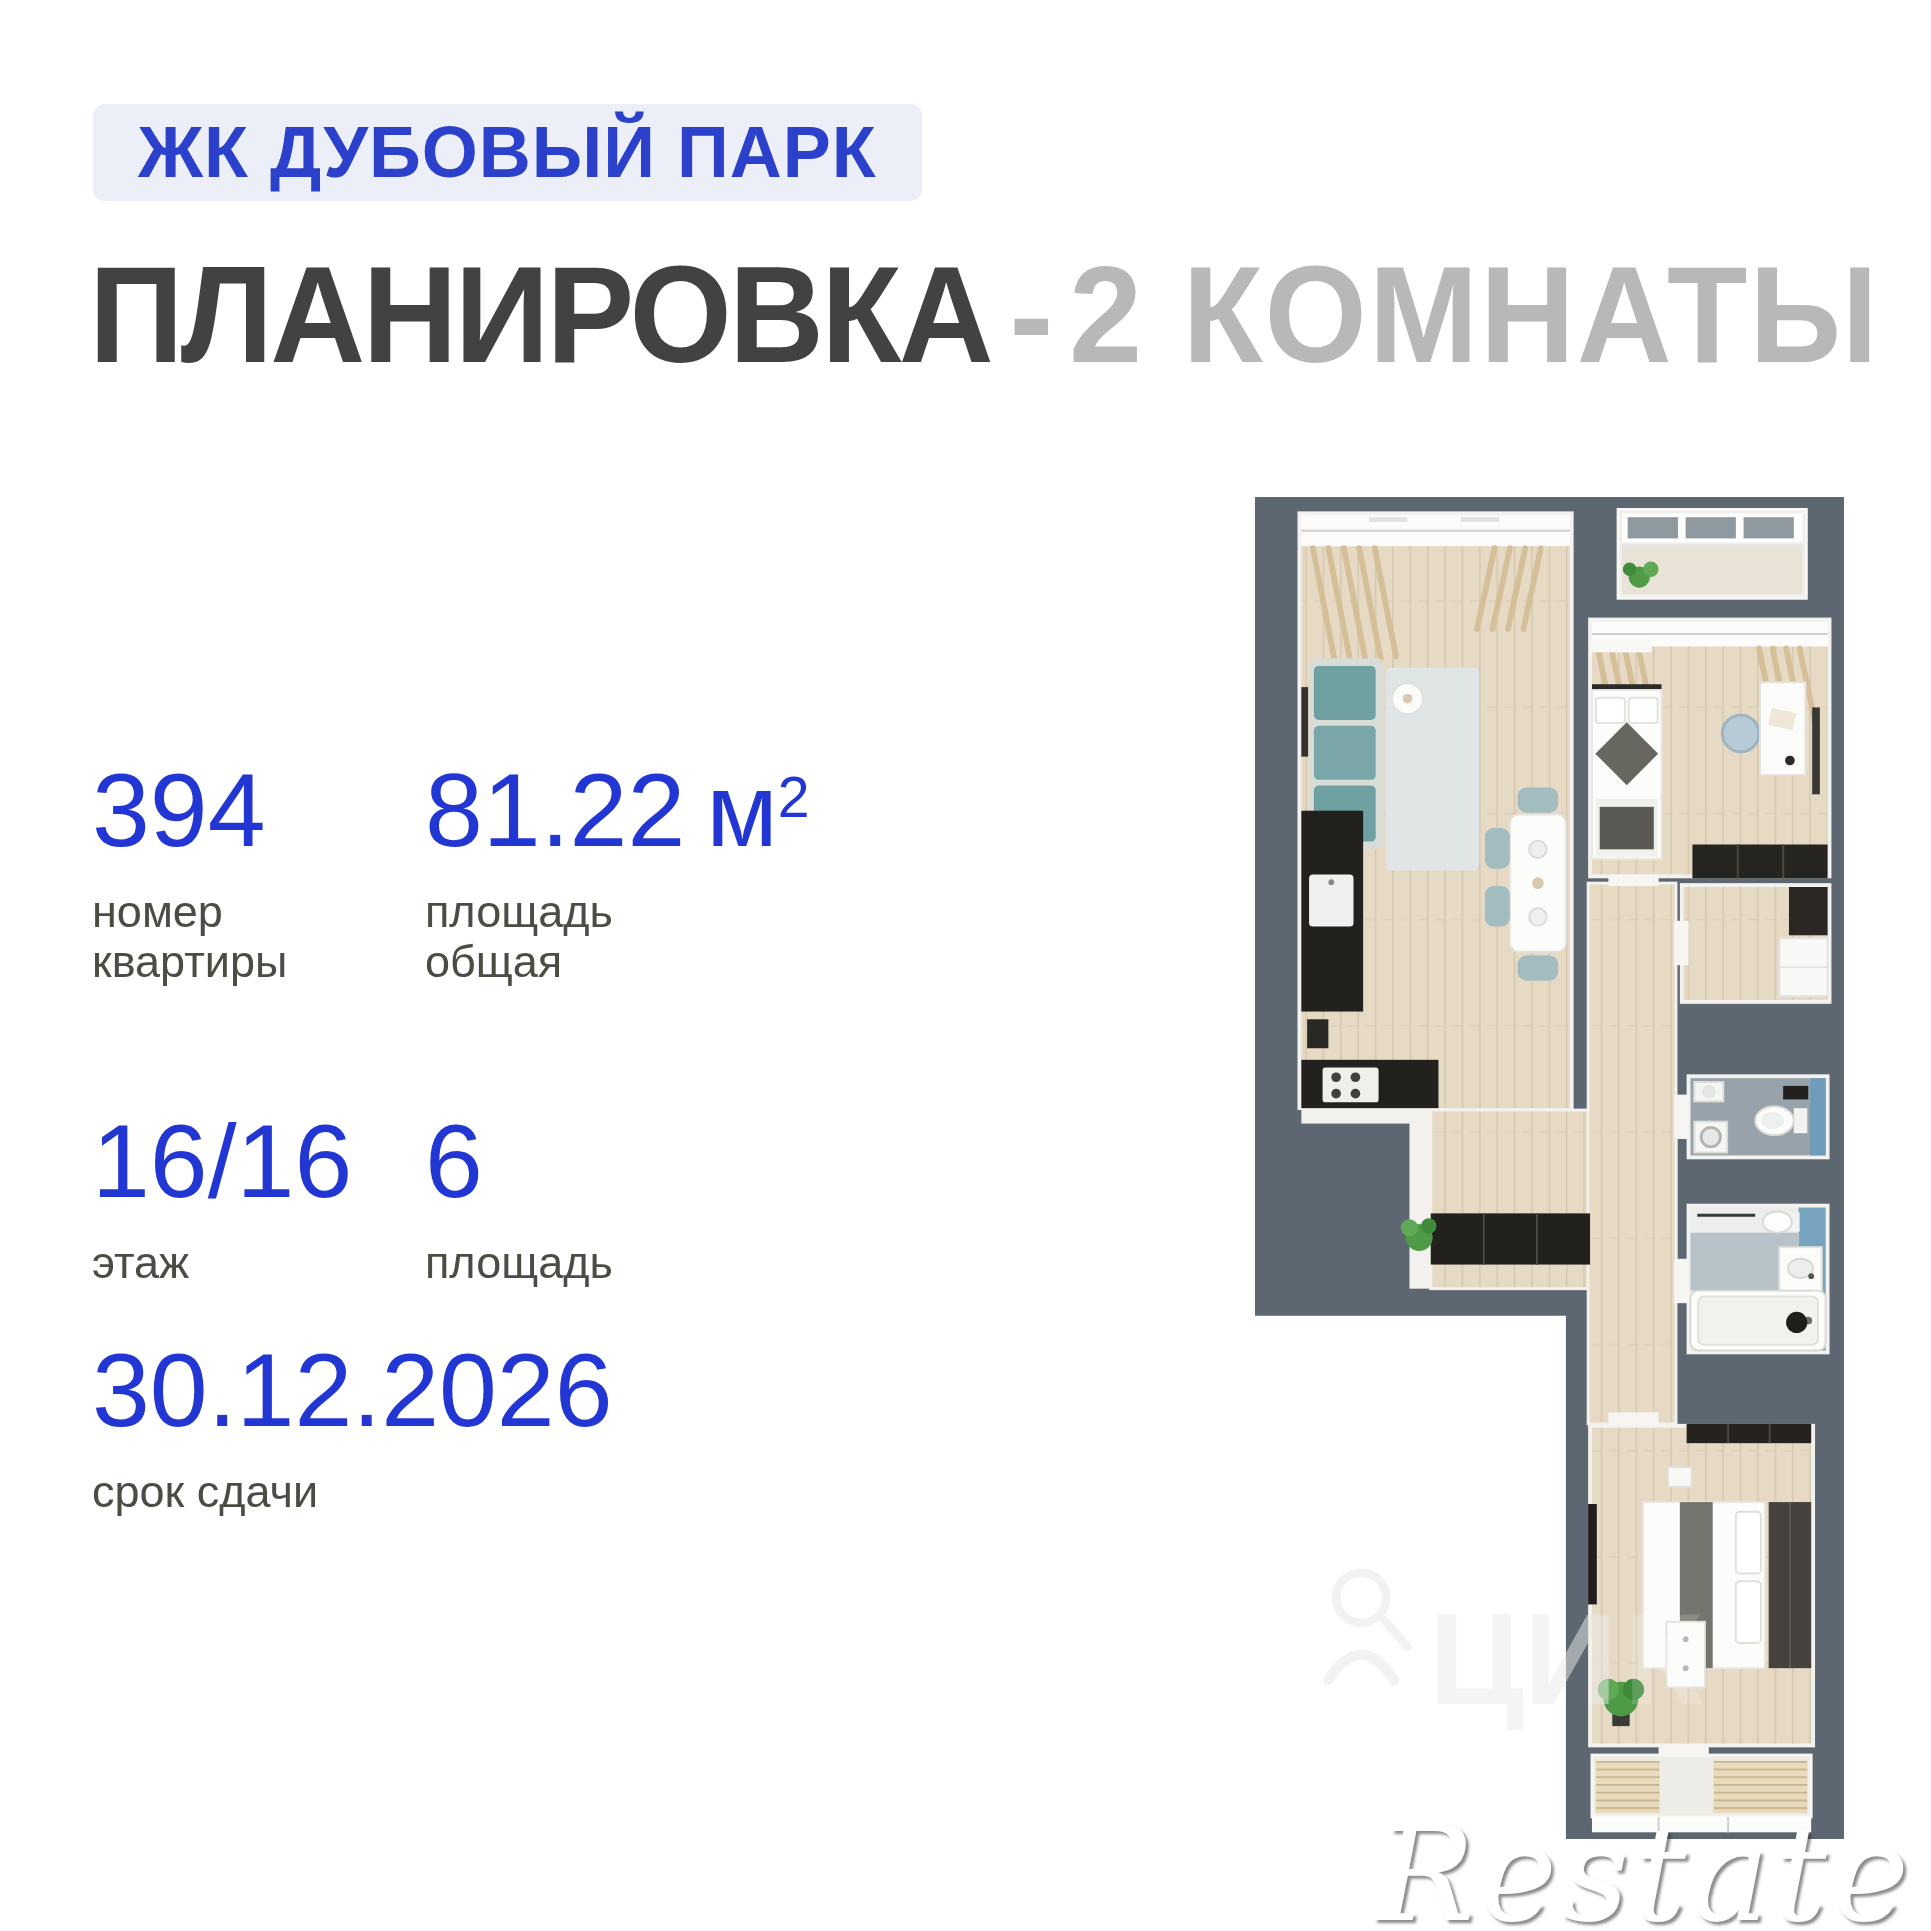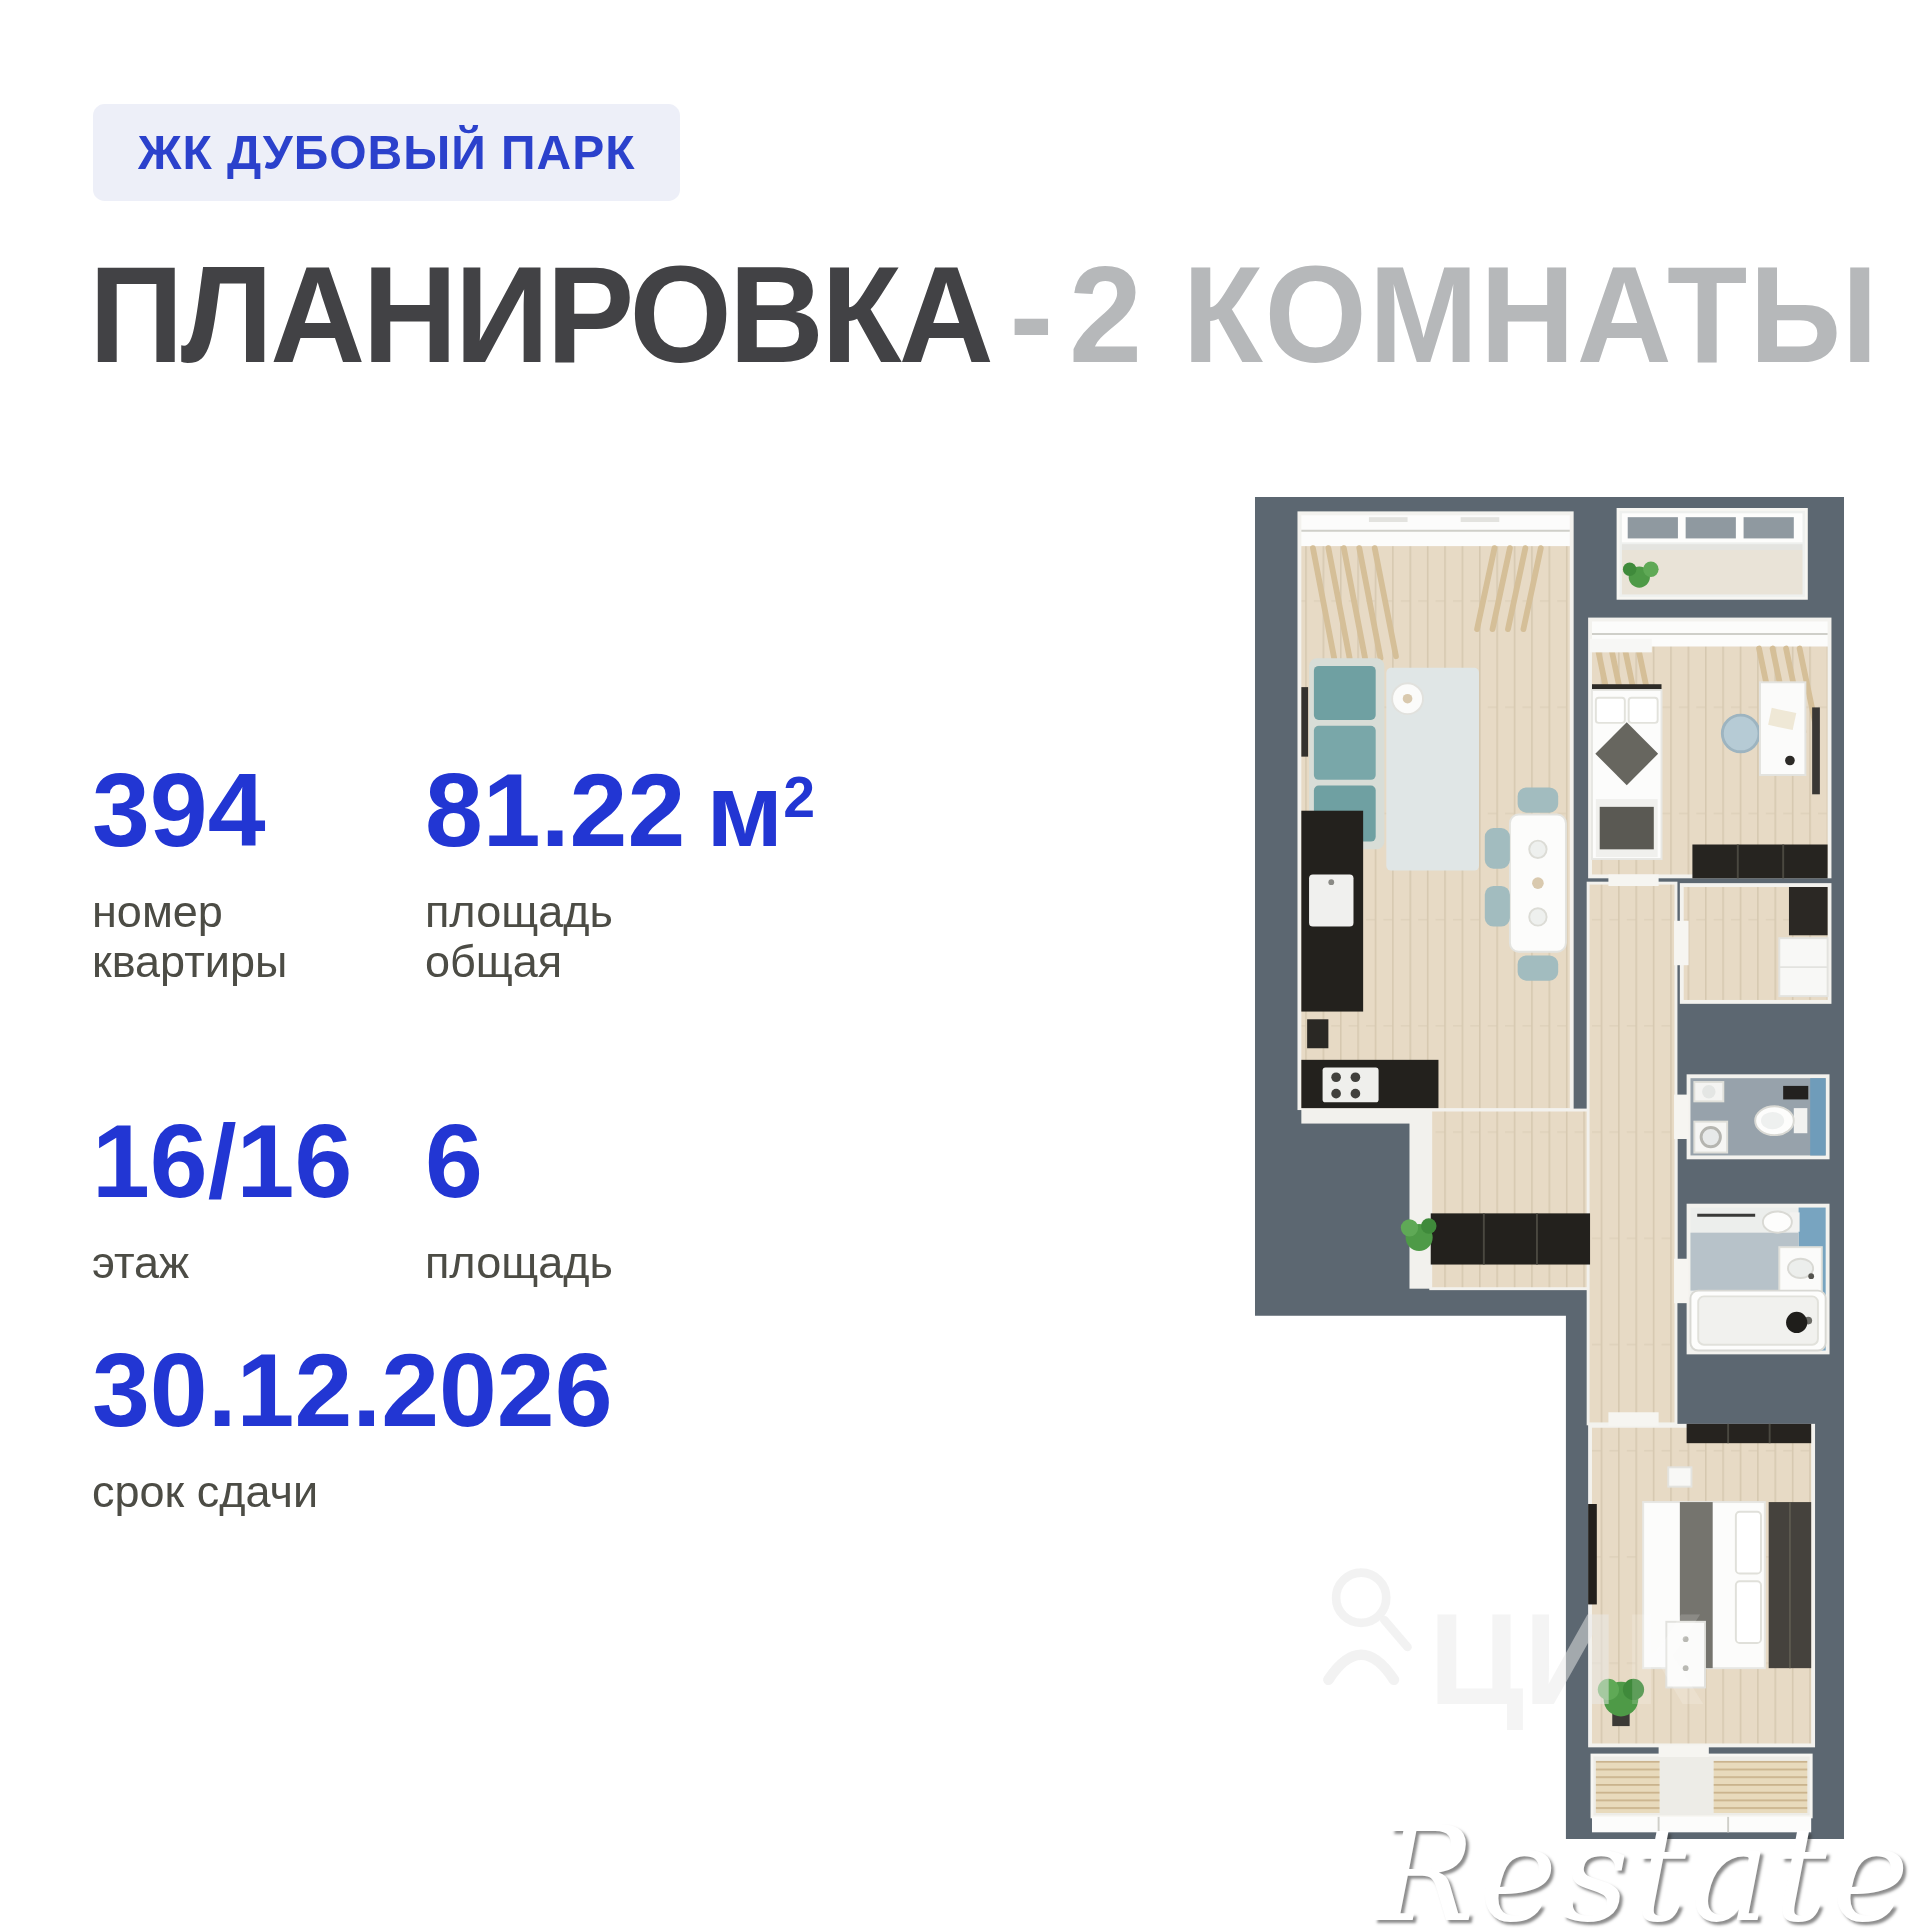--- a/index.html
+++ b/index.html
@@ -3,33 +3,33 @@
 <meta charset="utf-8">
 <style>
   html,body{margin:0;padding:0;}
   body{width:1931px;height:1931px;overflow:hidden;background:#ffffff;
        font-family:"Liberation Sans", sans-serif;position:relative;}
   .card{position:absolute;inset:0;background:#ffffff;}
 
   
   .badge{position:absolute;left:93px;top:104px;height:97px;line-height:97px;
          padding:0 45px;background:#edeff8;border-radius:11.6px;
-         font-size:48px;font-weight:bold;letter-spacing:1px;color:#2b41cc;}
+         font-size:72px;font-weight:bold;letter-spacing:1px;color:#2b41cc;}
 
   
   .title{position:absolute;left:89px;top:243px;white-space:nowrap;
          font-size:137px;font-weight:bold;letter-spacing:-2.9px;line-height:1.05;
          transform:scaleX(.96);transform-origin:left center;}
   .title .t-dark{color:#424245;}
   .title .t-sep{color:#b6b8ba;margin:0 19.3px;}
   .title .t-light{color:#b6b8ba;letter-spacing:1.9px;}
 
   
   .stat{position:absolute;}
-  .stat .stat-value{font-size:104px;font-weight:bold;color:#2236d3;line-height:1;white-space:nowrap;}
+  .stat .stat-value{font-size:104px;font-weight:normal;color:#2236d3;line-height:1;white-space:nowrap;}
   .stat .stat-value .unit{margin-left:21px;}
   .stat .stat-value sup{font-size:.55em;position:relative;top:-.5em;vertical-align:baseline;}
   .stat .stat-label{margin-top:25px;font-size:45px;color:#4c4c45;line-height:1.12;}
   #stat-number{left:92px;top:758px;}
   #stat-area{left:425px;top:758px;}
   #stat-floor{left:92px;top:1109px;}
   #stat-building{left:425px;top:1109px;}
   #stat-date{left:92px;top:1338px;}
 
   

